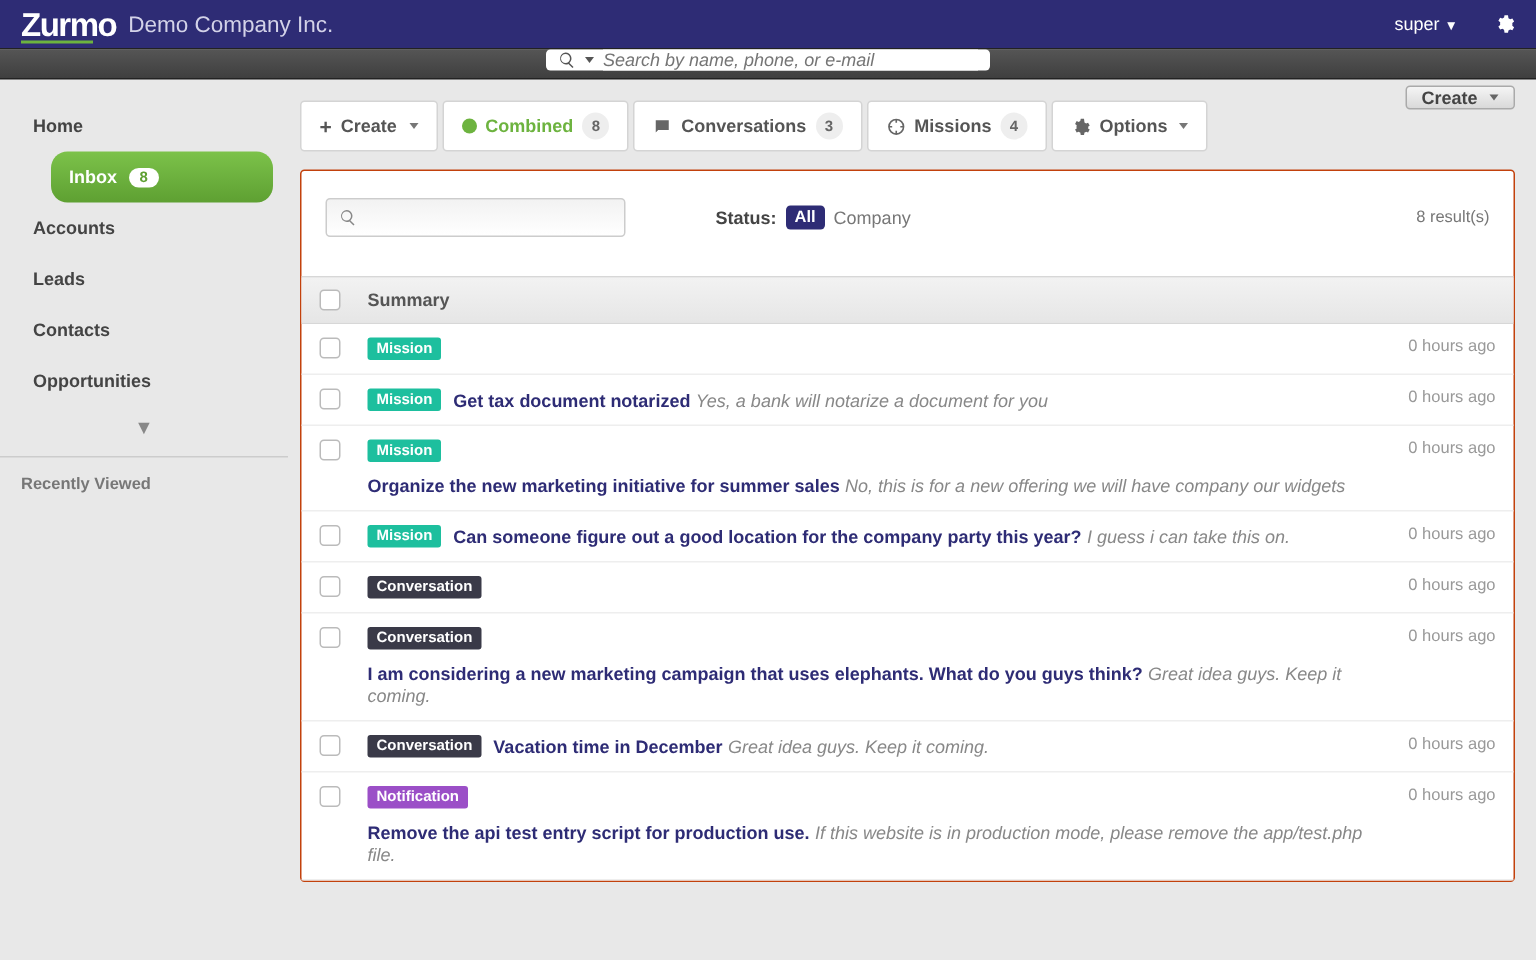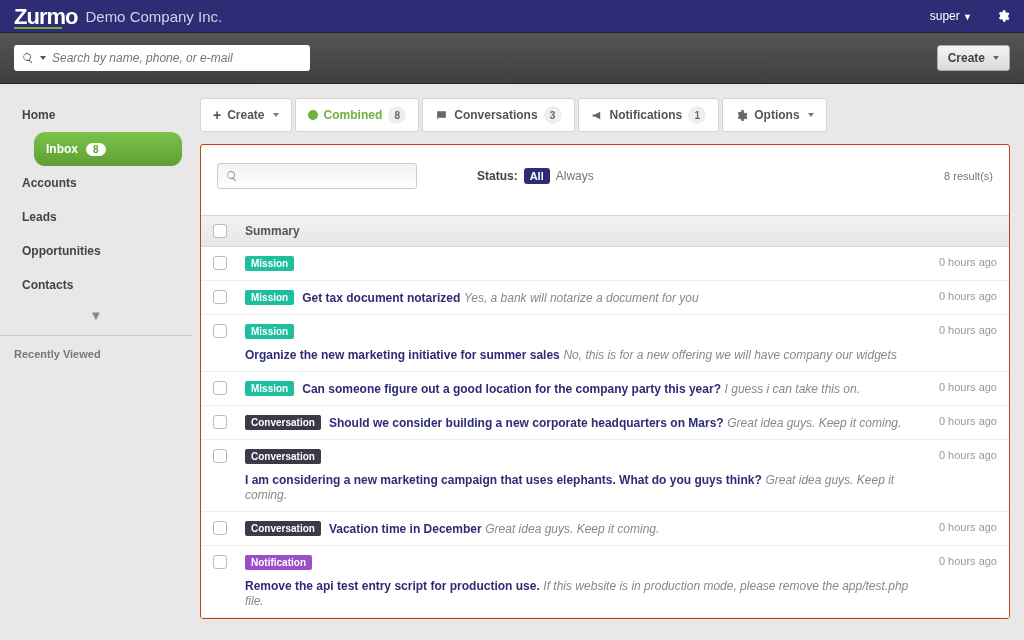--- a/index.html
+++ b/index.html
@@ -6,21 +6,21 @@
 body { font-family: Arial, Helvetica, sans-serif; background: #e8e8e8; width: 1024px; height: 640px; overflow: hidden; font-size: 13px; color: #333; }
 
 .topbar { background: #2e2c75; height: 32px; display: flex; align-items: center; padding: 0 14px; color: #fff; }
 .logo { font-size: 22px; font-weight: bold; letter-spacing: -1px; }
 .logo-underline { height:2px; width:48px; background:#6db33f; margin-top:-3px; }
 .company { font-size: 15px; font-weight: 300; margin-left: 8px; color: #d3d2e8; }
 .topbar-right { margin-left: auto; display: flex; align-items: center; gap: 24px; font-size: 12px; }
 .user-menu { cursor: pointer; }
 .gear-icon { width: 14px; height: 14px; fill: #fff; cursor: pointer; }
 
-.searchbar { background: #4c4c4c; background: linear-gradient(#555,#3f3f3f); height: 52px; display: flex; align-items: center; padding: 0 14px; gap: 10px; border-top:1px solid #222; border-bottom:1px solid #222;}
+.searchbar { background: #4c4c4c; background: linear-gradient(#555,#3f3f3f); height: 21px; display: flex; align-items: center; padding: 0 14px; gap: 10px; border-top:1px solid #222; border-bottom:1px solid #222;flex-direction:column;}
 .global-search { display: flex; align-items: center; background: #fff; border-radius: 3px; height: 26px; width: 296px; padding: 0 8px; gap: 6px; }
 .global-search input { border: none; outline: none; flex: 1; font-size: 12px; color: #555; font-style: italic; }
 .global-search .mag { width: 12px; height: 12px; fill: #555; }
 .caret-down { width:0; height:0; border-left:3px solid transparent; border-right:3px solid transparent; border-top:4px solid #555; }
 .create-btn { margin-left: auto; background: linear-gradient(#f5f5f5,#d9d9d9); border: 1px solid #aaa; border-radius: 3px; height: 26px; padding: 0 10px; display: flex; align-items: center; gap: 8px; font-weight: bold; color:#444; cursor: pointer; font-size:12px;}
 .create-btn .caret-down { border-top-color:#666; }
 
 .layout { display: flex; height: calc(640px - 68px); }
 .sidebar { width: 192px; padding: 14px 10px 0 10px; }
 .nav-item { padding: 10px 12px; color: #444; font-weight: bold; font-size: 12px; cursor: pointer; display:flex; align-items:center; gap:8px;}
@@ -98,22 +98,22 @@
 
 <div class="layout">
   <div class="sidebar">
     <div class="nav-item">Home</div>
     <div class="nav-item active">
       <span>Inbox</span>
       <span class="nav-badge">8</span>
     </div>
     <div class="nav-item">Accounts</div>
     <div class="nav-item">Leads</div>
+    <div class="nav-item">Contacts</div>
     <div class="nav-item">Opportunities</div>
-    <div class="nav-item">Contacts</div>
     <div class="sidebar-caret">▼</div>
     <div class="recently">Recently Viewed</div>
   </div>
 
   <div class="main">
     <div class="tabs">
       <div class="tab">
         <span class="plus">+</span>
         <span>Create</span>
         <span class="caret-down"></span>
@@ -125,24 +125,25 @@
       </div>
       <div class="tab">
         <svg viewBox="0 0 24 24">
             <path d="M4 4h16v12H7l-3 3V4z"></path>
           </svg>
         <span>Conversations</span>
         <span class="count">3</span>
       </div>
       <div class="tab">
         <svg viewBox="0 0 24 24">
-            <path d="M3 10v4h4l10 5V5L7 10H3z"></path>
+            <circle cx="12" cy="12" r="9" fill="none" stroke="#666" stroke-width="2"></circle>
+            <path d="M12 3v4M12 17v4M3 12h4M17 12h4" stroke="#666" stroke-width="2"></path>
           </svg>
-        <span>Notifications</span>
-        <span class="count">1</span>
+        <span>Missions</span>
+        <span class="count">4</span>
       </div>
       <div class="tab">
         <svg viewBox="0 0 24 24">
             <path d="M12 8a4 4 0 100 8 4 4 0 000-8zm9 4l2-1.5-2-3.5-2.4 1a7 7 0 00-2-1.1L16 2h-4l-.6 2.9a7 7 0 00-2 1.1l-2.4-1-2 3.5L7 10a7 7 0 000 4l-2 1.5 2 3.5 2.4-1a7 7 0 002 1.1L12 22h4l.6-2.9a7 7 0 002-1.1l2.4 1 2-3.5L21 14a7 7 0 000-4z"></path>
           </svg>
         <span>Options</span>
         <span class="caret-down"></span>
       </div>
     </div>
 
@@ -150,21 +151,21 @@
       <div class="panel-top">
         <div class="list-search">
           <svg viewBox="0 0 24 24">
               <path d="M10 2a8 8 0 015.3 13.9l5.4 5.4-1.4 1.4-5.4-5.4A8 8 0 1110 2zm0 2a6 6 0 100 12 6 6 0 000-12z"></path>
             </svg>
           <input style="">
         </div>
         <div class="status-block">
           <span>Status:</span>
           <span class="status-all">All</span>
-          <span class="status-unread">Always</span>
+          <span class="status-unread">Company</span>
         </div>
         <div class="results">8 result(s)</div>
       </div>
       <div class="list-header">
         <div class="chk"></div>
         <span>Summary</span>
       </div>
       <div id="list-body">
           <div class="row">
             <div class="chk"></div>
@@ -197,22 +198,20 @@
       <span class="tag mission">Mission</span>
       <span class="row-text"><span class="row-title">Can someone figure out a good location for the company party this year?</span>
       <span class="row-desc"> I guess i can take this on.</span></span>
     </div>
     <div class="row-time">0 hours ago</div>
           </div>
           <div class="row">
             <div class="chk"></div>
     <div class="row-body">
       <span class="tag conversation">Conversation</span>
-      <span class="row-text"><span class="row-title">Should we consider building a new corporate headquarters on Mars?</span>
-      <span class="row-desc"> Great idea guys. Keep it coming.</span></span>
     </div>
     <div class="row-time">0 hours ago</div>
           </div>
           <div class="row">
             <div class="chk"></div>
     <div class="row-body">
       <span class="tag conversation">Conversation</span>
       <span class="row-text"><span class="row-title">I am considering a new marketing campaign that uses elephants. What do you guys think?</span>
       <span class="row-desc"> Great idea guys. Keep it coming.</span></span>
     </div>

